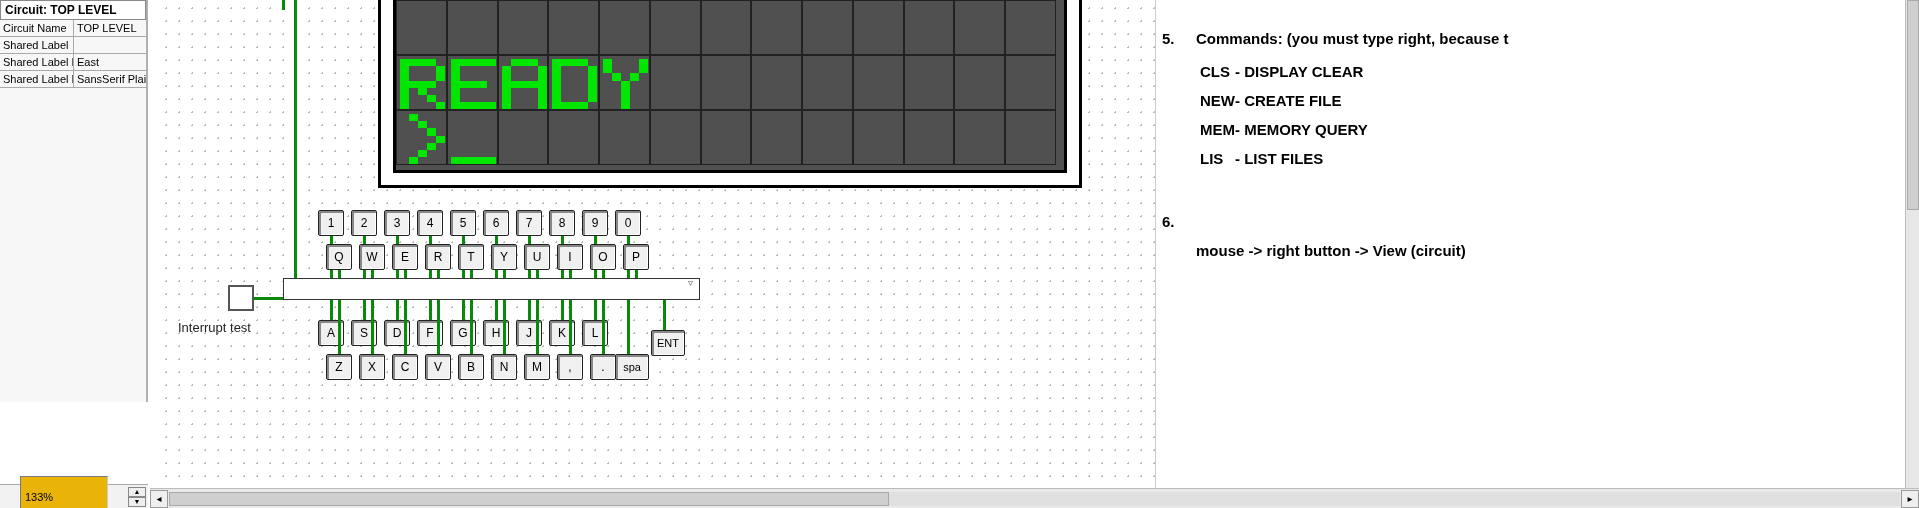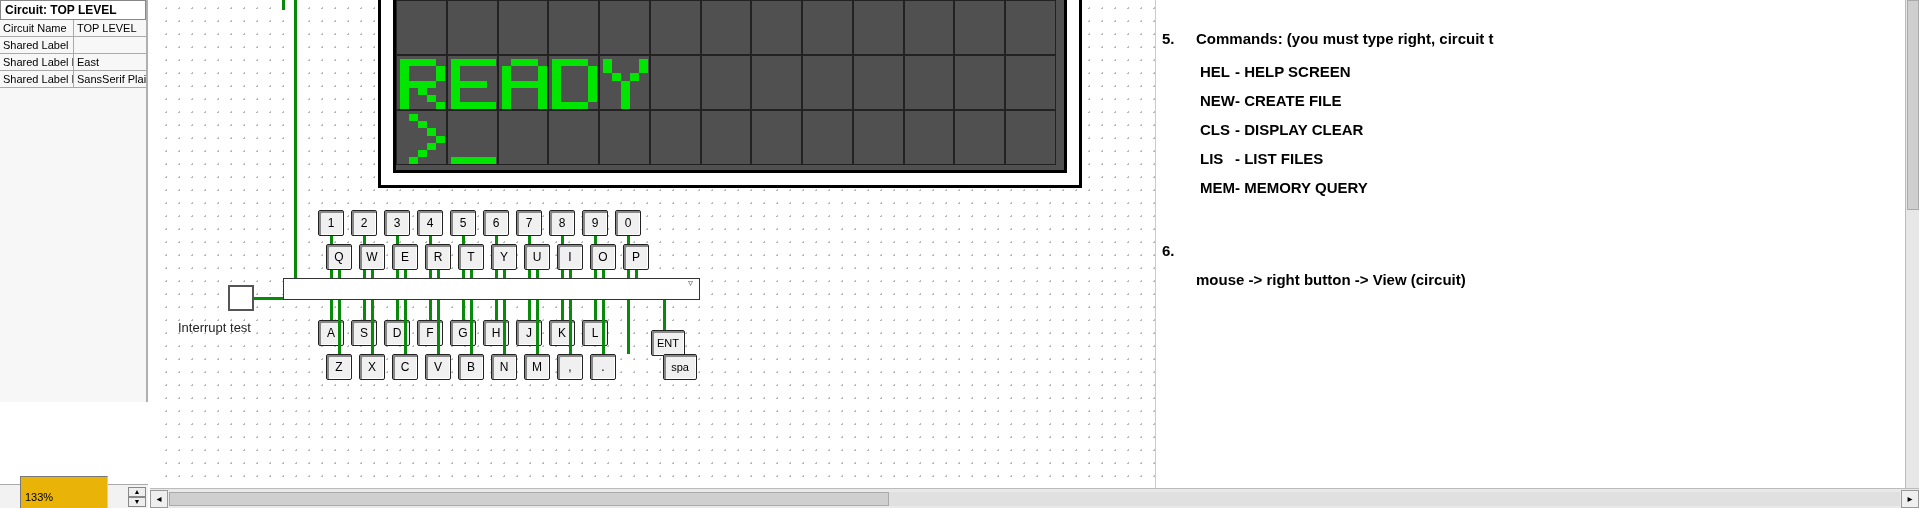--- a/index.html
+++ b/index.html
@@ -322,21 +322,21 @@
       <div class="key" style="left: 213px; top: 154px;">N</div>
       <div class="kbd-wire-down" style="left: 258px; top: 100px; height: 54px;"></div>
       <div class="key" style="left: 246px; top: 154px;">M</div>
       <div class="kbd-wire-down" style="left: 291px; top: 100px; height: 54px;"></div>
       <div class="key" style="left: 279px; top: 154px;">,</div>
       <div class="kbd-wire-down" style="left: 324px; top: 100px; height: 54px;"></div>
       <div class="key" style="left: 312px; top: 154px;">.</div>
       <div class="kbd-wire-down" style="left: 385px; top: 100px; height: 30px;"></div>
       <div class="key key-wide" style="left: 373px; top: 130px;">ENT</div>
       <div class="kbd-wire-down" style="left: 349px; top: 100px; height: 54px;"></div>
-      <div class="key key-wide" style="left: 337px; top: 154px; margin-left: 48px;">spa</div>
+      <div class="key key-wide" style="left: 337px; top: 154px;">spa</div>
     </div>
 
   <div class="intr-block" style="left:70px; top:285px;"></div>
   <div class="kbd-wire-h" style="left:96px; top:297px; width:40px;"></div>
   <div class="label-text" style="left:20px; top:320px;">Interrupt test</div>
 
   <div class="kbd-bar" style="left:125px; top:278px;">
     <div class="notch">▿</div>
   </div>
 </div>
@@ -346,43 +346,39 @@
   <div class="track">
     <div class="thumb"></div>
   </div>
   <div class="arrow">▸</div>
 </div>
 
 <div class="help">
   <div style="height:24px"></div>
   <div style="display:flex;">
     <div style="width:34px; font:bold 15px Arial;">5.</div>
-    <div style="font:bold 15px Arial;">Commands:  (you must type right, circuit t</div>
+    <div style="font:bold 15px Arial;">Commands:  (you must type right, because t</div>
   </div>
   <div style="height:10px"></div>
   <div id="cmd-list" style="display:table;">
       <div class="cmd">
-        <span class="c">HEL</span>
-        <span class="d">- HELP  SCREEN</span>
+        <span class="c">CLS</span>
+        <span class="d">- DISPLAY  CLEAR</span>
       </div>
       <div class="cmd">
         <span class="c">NEW</span>
         <span class="d">- CREATE  FILE</span>
       </div>
       <div class="cmd">
-        <span class="c">CLS</span>
-        <span class="d">- DISPLAY  CLEAR</span>
+        <span class="c">MEM</span>
+        <span class="d">- MEMORY  QUERY</span>
       </div>
       <div class="cmd">
         <span class="c">LIS</span>
         <span class="d">- LIST  FILES</span>
-      </div>
-      <div class="cmd">
-        <span class="c">MEM</span>
-        <span class="d">- MEMORY  QUERY</span>
       </div>
     </div>
   <div style="height:40px"></div>
   <div style="display:flex;">
     <div style="width:34px; font:bold 15px Arial;">6.</div>
   </div>
   <div style="height:12px"></div>
   <div style="font:bold 15px Arial; padding-left:34px;">mouse -&gt; right button -&gt; View (circuit)</div>
 
   <div class="help-scroll">

